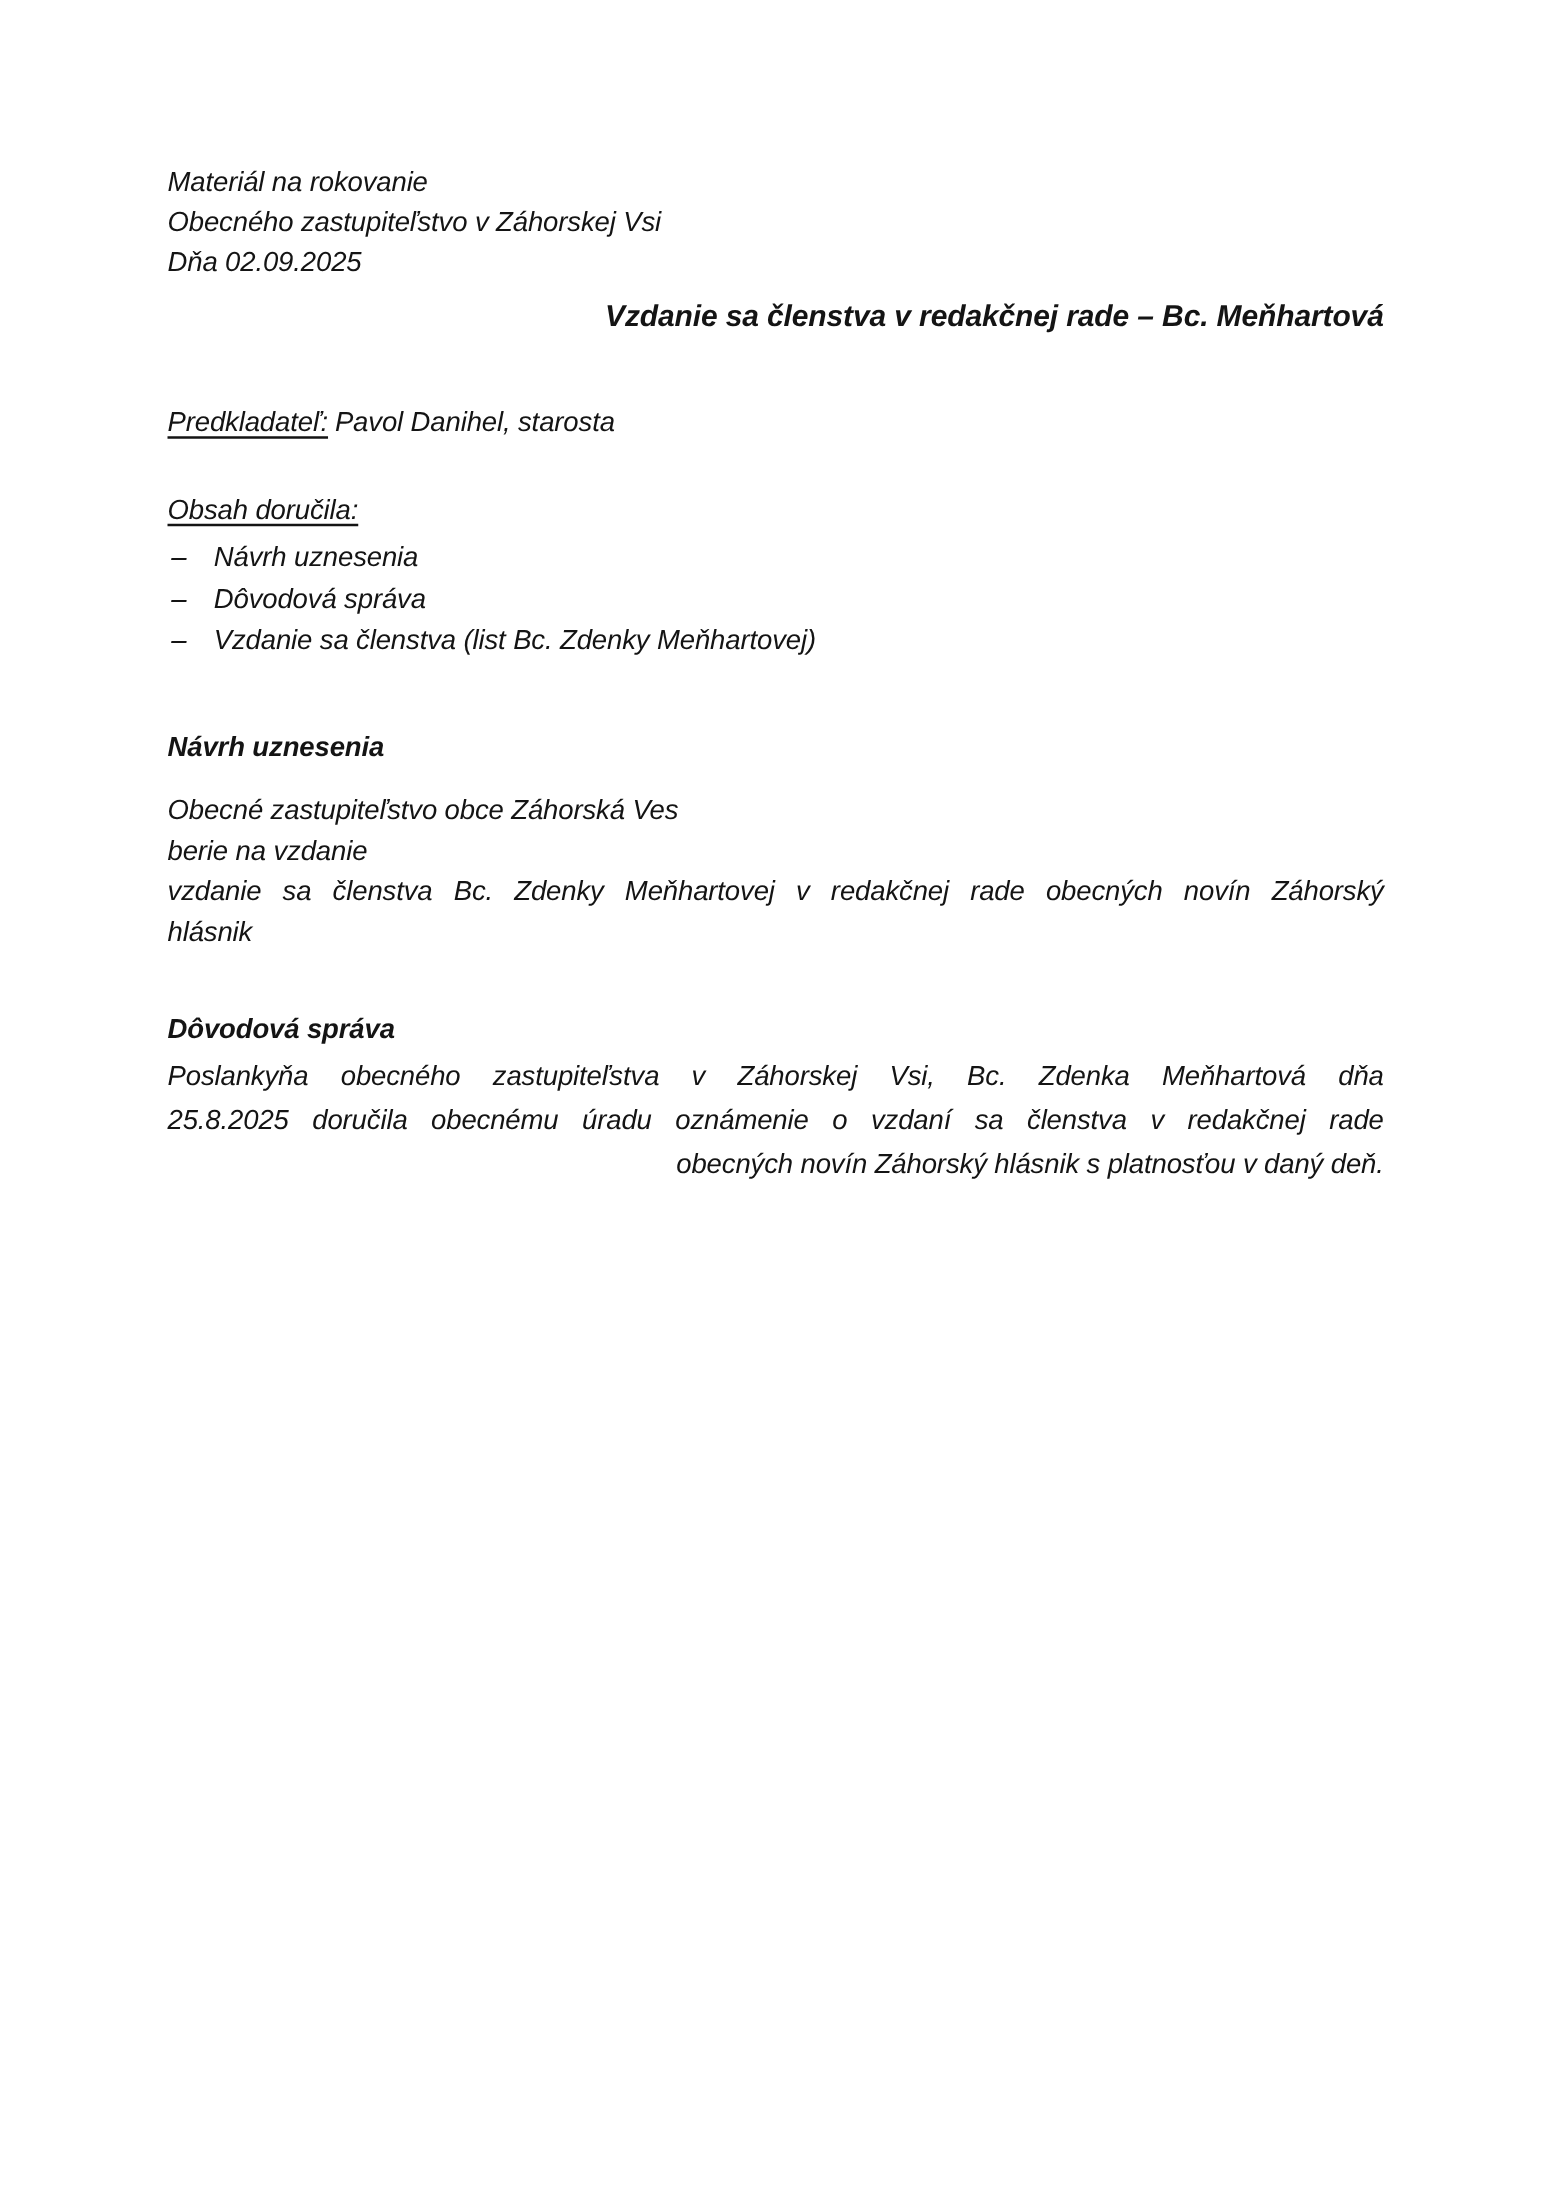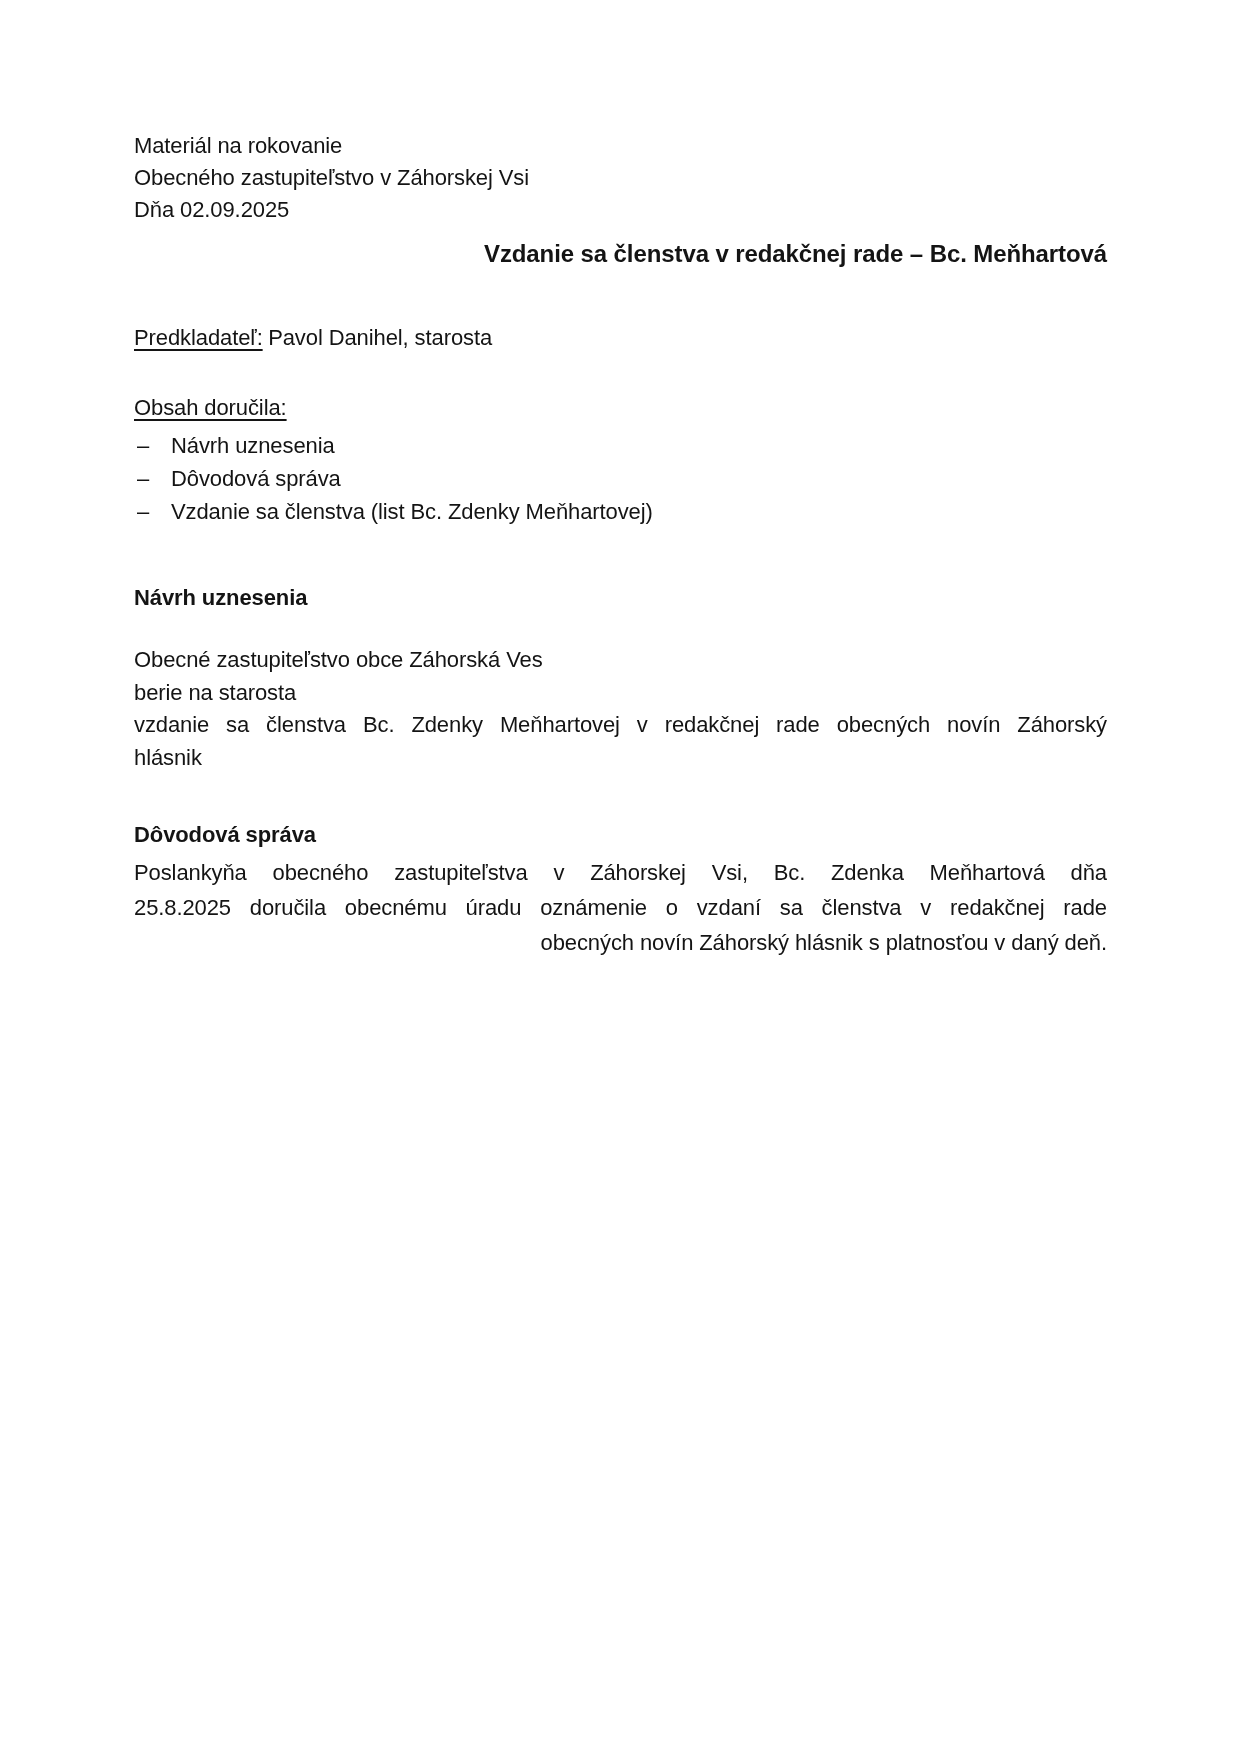--- a/index.html
+++ b/index.html
@@ -13,20 +13,21 @@
     height: 1755px;
     box-sizing: border-box;
     background: #ffffff;
     padding: 130px 134px 12px 134px;
     font-family: "Liberation Sans", sans-serif;
     font-size: 22px;
     line-height: 32px;
     color: #141414;
     letter-spacing: -0.1px;
     overflow: hidden;
+    font-style: italic;
   }
   .header-block div {
     white-space: nowrap;
   }
   .doc-title {
     margin: 10px 0 0 0;
     font-size: 24px;
     line-height: 36px;
     font-weight: bold;
     text-align: right;
@@ -58,21 +59,21 @@
   .section-heading {
     margin: 54px 0 0 0;
     font-weight: bold;
     font-size: 22px;
     line-height: 32px;
   }
   .section-heading.dovodova {
     margin-top: 45px;
   }
   .navrh-par {
-    margin: 30px 0 0 0;
+    margin: 18px 0 0 0;
   }
   .navrh-par div {
     line-height: 32.5px;
   }
   .dovodova-par {
     margin: 4px 0 0 0;
   }
   .dovodova-par div {
     line-height: 35px;
     text-align: right;
@@ -115,21 +116,21 @@
     <div class="li">
       <span class="dash">–</span>
       <span>Vzdanie sa členstva (list Bc. Zdenky Meňhartovej)</span>
     </div>
   </div>
 
   <h2 class="section-heading">Návrh uznesenia</h2>
 
   <div class="navrh-par">
     <div>Obecné zastupiteľstvo obce Záhorská Ves</div>
-    <div>berie na starosta</div>
+    <div>berie na vzdanie</div>
     <div class="just">vzdanie sa členstva Bc. Zdenky Meňhartovej v redakčnej rade obecných novín Záhorský</div>
     <div>hlásnik</div>
   </div>
 
   <h2 class="section-heading dovodova">Dôvodová správa</h2>
 
   <div class="dovodova-par">
     <div class="just">Poslankyňa obecného zastupiteľstva v Záhorskej Vsi, Bc. Zdenka Meňhartová dňa</div>
     <div class="just">25.8.2025 doručila obecnému úradu oznámenie o vzdaní sa členstva v redakčnej rade</div>
     <div>obecných novín Záhorský hlásnik s platnosťou v daný deň.</div>

